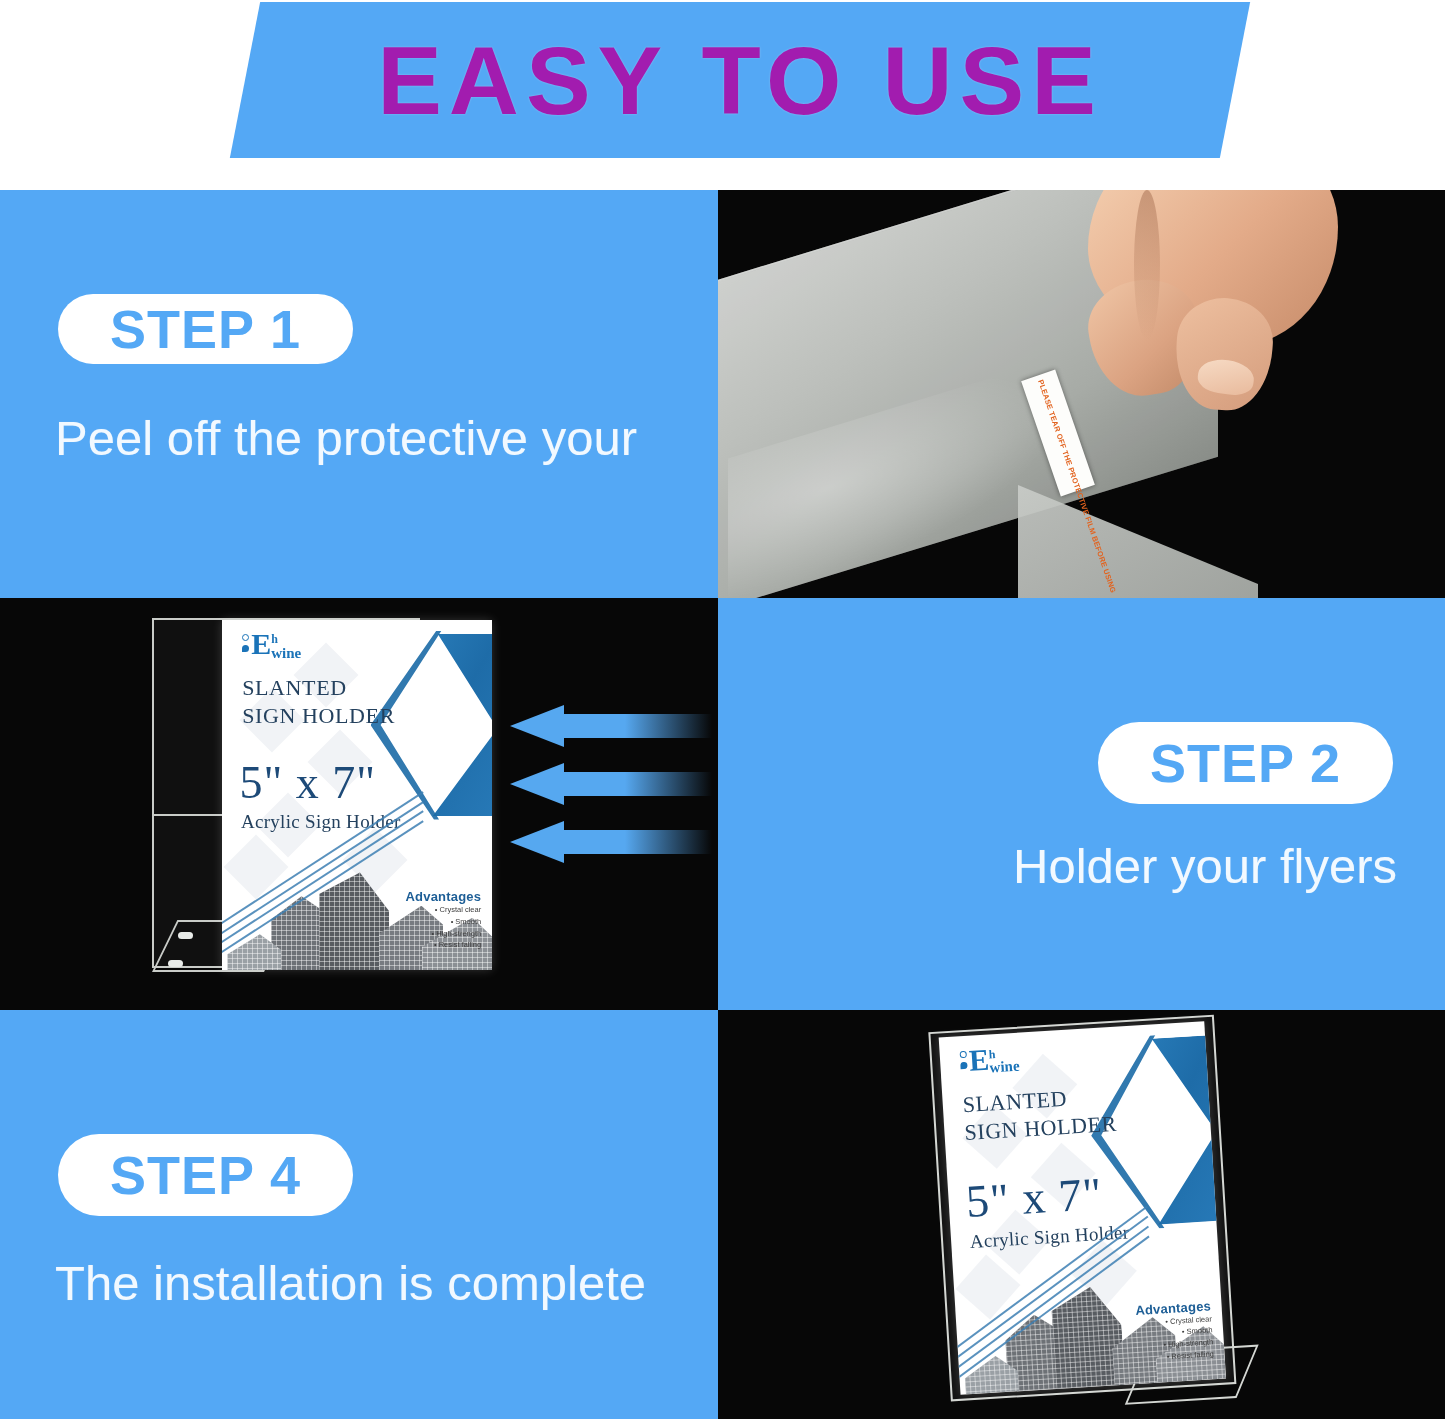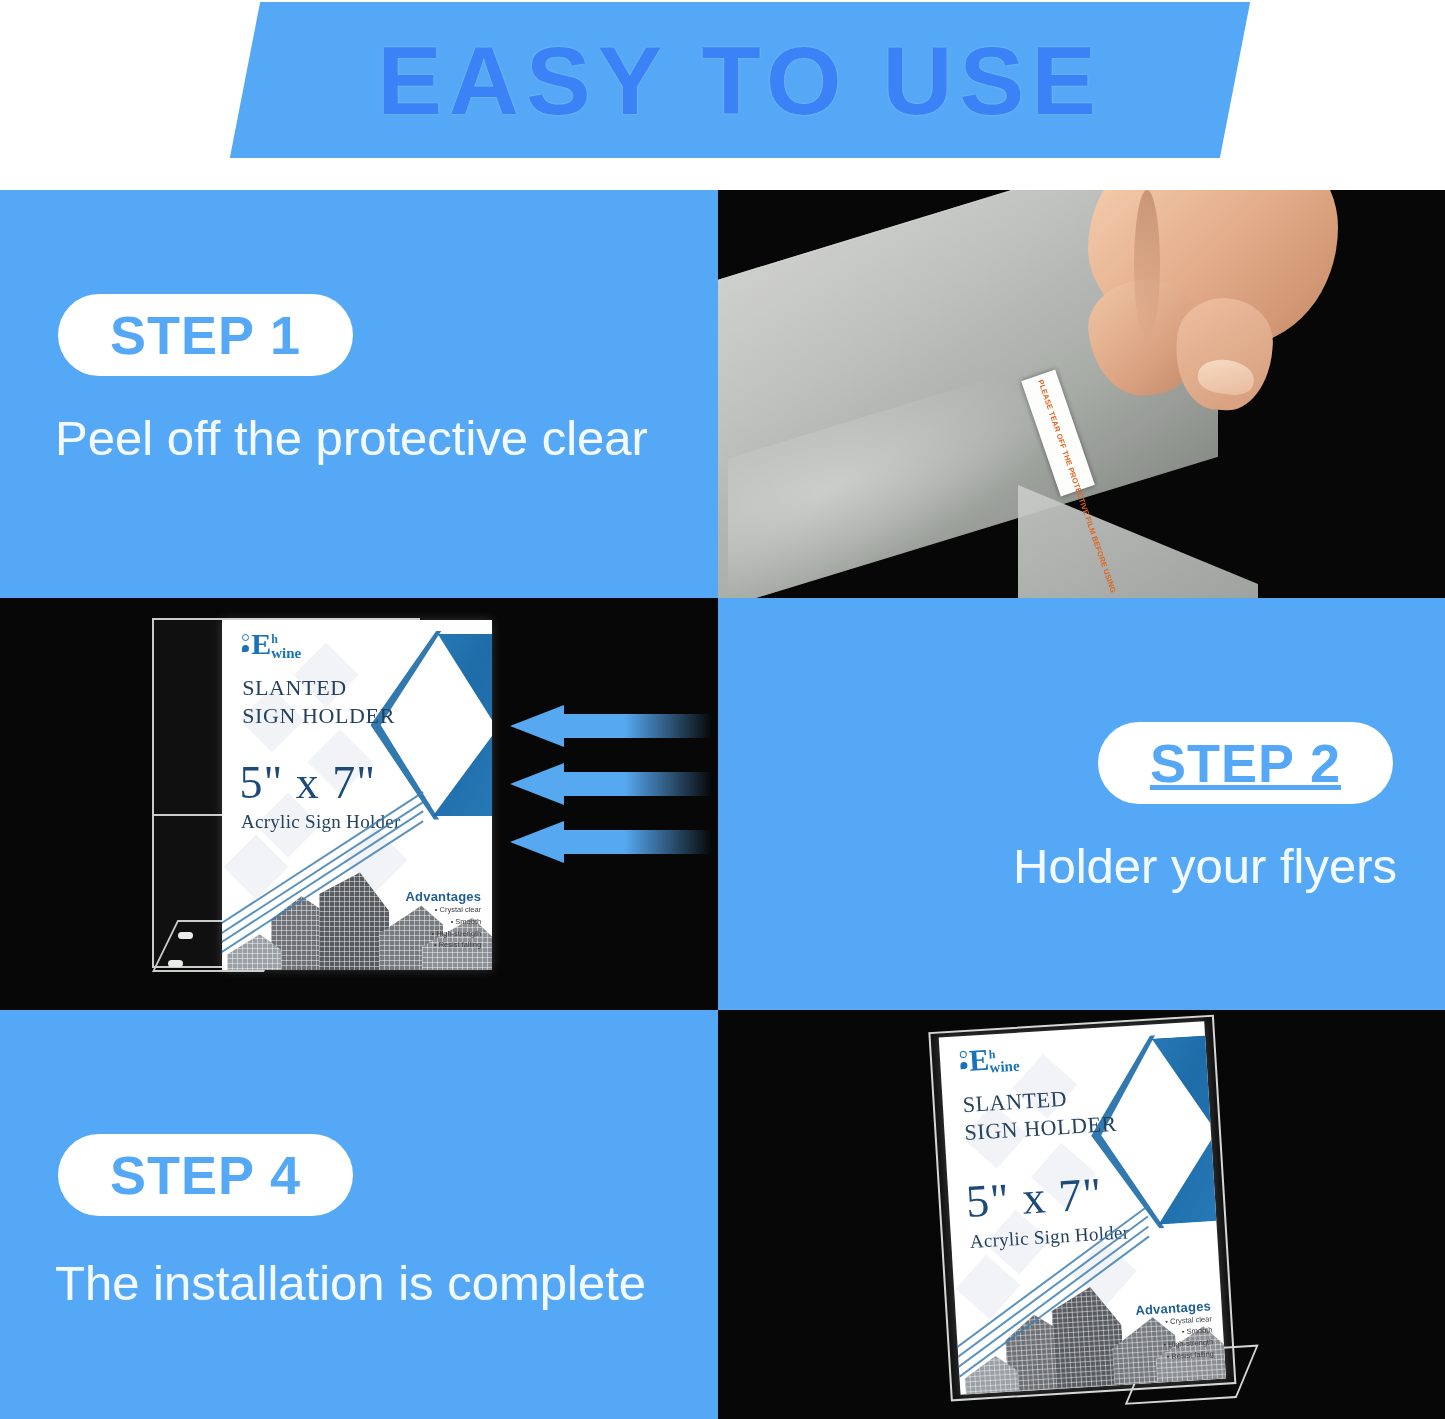--- a/index.html
+++ b/index.html
@@ -17,21 +17,21 @@
     background:#ffffff;
   }
   #banner {
     position:absolute; left:245px; top:2px; width:990px; height:156px;
     background:#54a8f5;
     transform:skewX(-11deg);
   }
   #banner-title {
     position:absolute; left:245px; top:2px; width:990px; height:156px;
     display:flex; align-items:center; justify-content:center;
-    color:#3b82f6;
+    color:#a21caf;
     font-size:97px; font-weight:bold; letter-spacing:7px;
     line-height:1; white-space:nowrap;
     text-shadow:0 0 2px rgba(255,255,255,.35);
   }
 
   
   .panel { position:absolute; overflow:hidden; }
   .blue-panel { background:#54a8f5; }
   .dark-panel { background:#070707; }
 
@@ -53,24 +53,24 @@
     white-space:nowrap;
   }
   .step-caption {
     position:absolute;
     color:#f2f9ff;
     font-size:49px; font-weight:normal;
     white-space:nowrap;
     text-shadow:0 0 1px rgba(255,255,255,.3);
   }
 
-  #badge-1   { left:58px;  top:294px; width:295px; height:82px; }
+  #badge-1   { left:58px;  top:294px; width:295px; height:70px; }
   #caption-1 { left:55px;  top:410px; }
 
-  #badge-2   { right:52px; top:722px; width:295px; height:82px;text-decoration:underline; }
+  #badge-2   { right:52px; top:722px; width:295px; height:82px; }
   #caption-2 { right:48px; top:838px; }
 
   #badge-3   { left:58px;  top:1134px; width:295px; height:82px; }
   #caption-3 { left:55px;  top:1255px; }
 
   
   #p1-sheet {
     position:absolute; left:-60px; bottom:-30px; width:560px; height:330px;
     background:linear-gradient(160deg,#d9dbd8 0%,#c5c8c4 35%,#aeb2ad 70%,#8f938e 100%);
     transform:skewY(-17deg) ;
@@ -272,21 +272,21 @@
 </head>
 <body>
 
 <div id="header-area">
   <div id="banner"></div>
   <div id="banner-title">EASY TO USE</div>
 </div>
 
 <div class="panel blue-panel" id="panel-step1-text"></div>
 <div class="step-badge" id="badge-1">STEP 1</div>
-<div class="step-caption" id="caption-1">Peel off the protective clear</div>
+<div class="step-caption" id="caption-1">Peel off the protective your</div>
 
 <div class="panel dark-panel" id="panel-step1-img">
   <div id="p1-sheet"></div>
   <div id="p1-sheet-edge"></div>
   <div id="p1-sheet-shine"></div>
 
   <div id="p1-hand">
     <div class="finger" id="f-palm"></div>
     <div class="finger" id="f-index"></div>
     <div class="finger" id="f-mid"></div>

